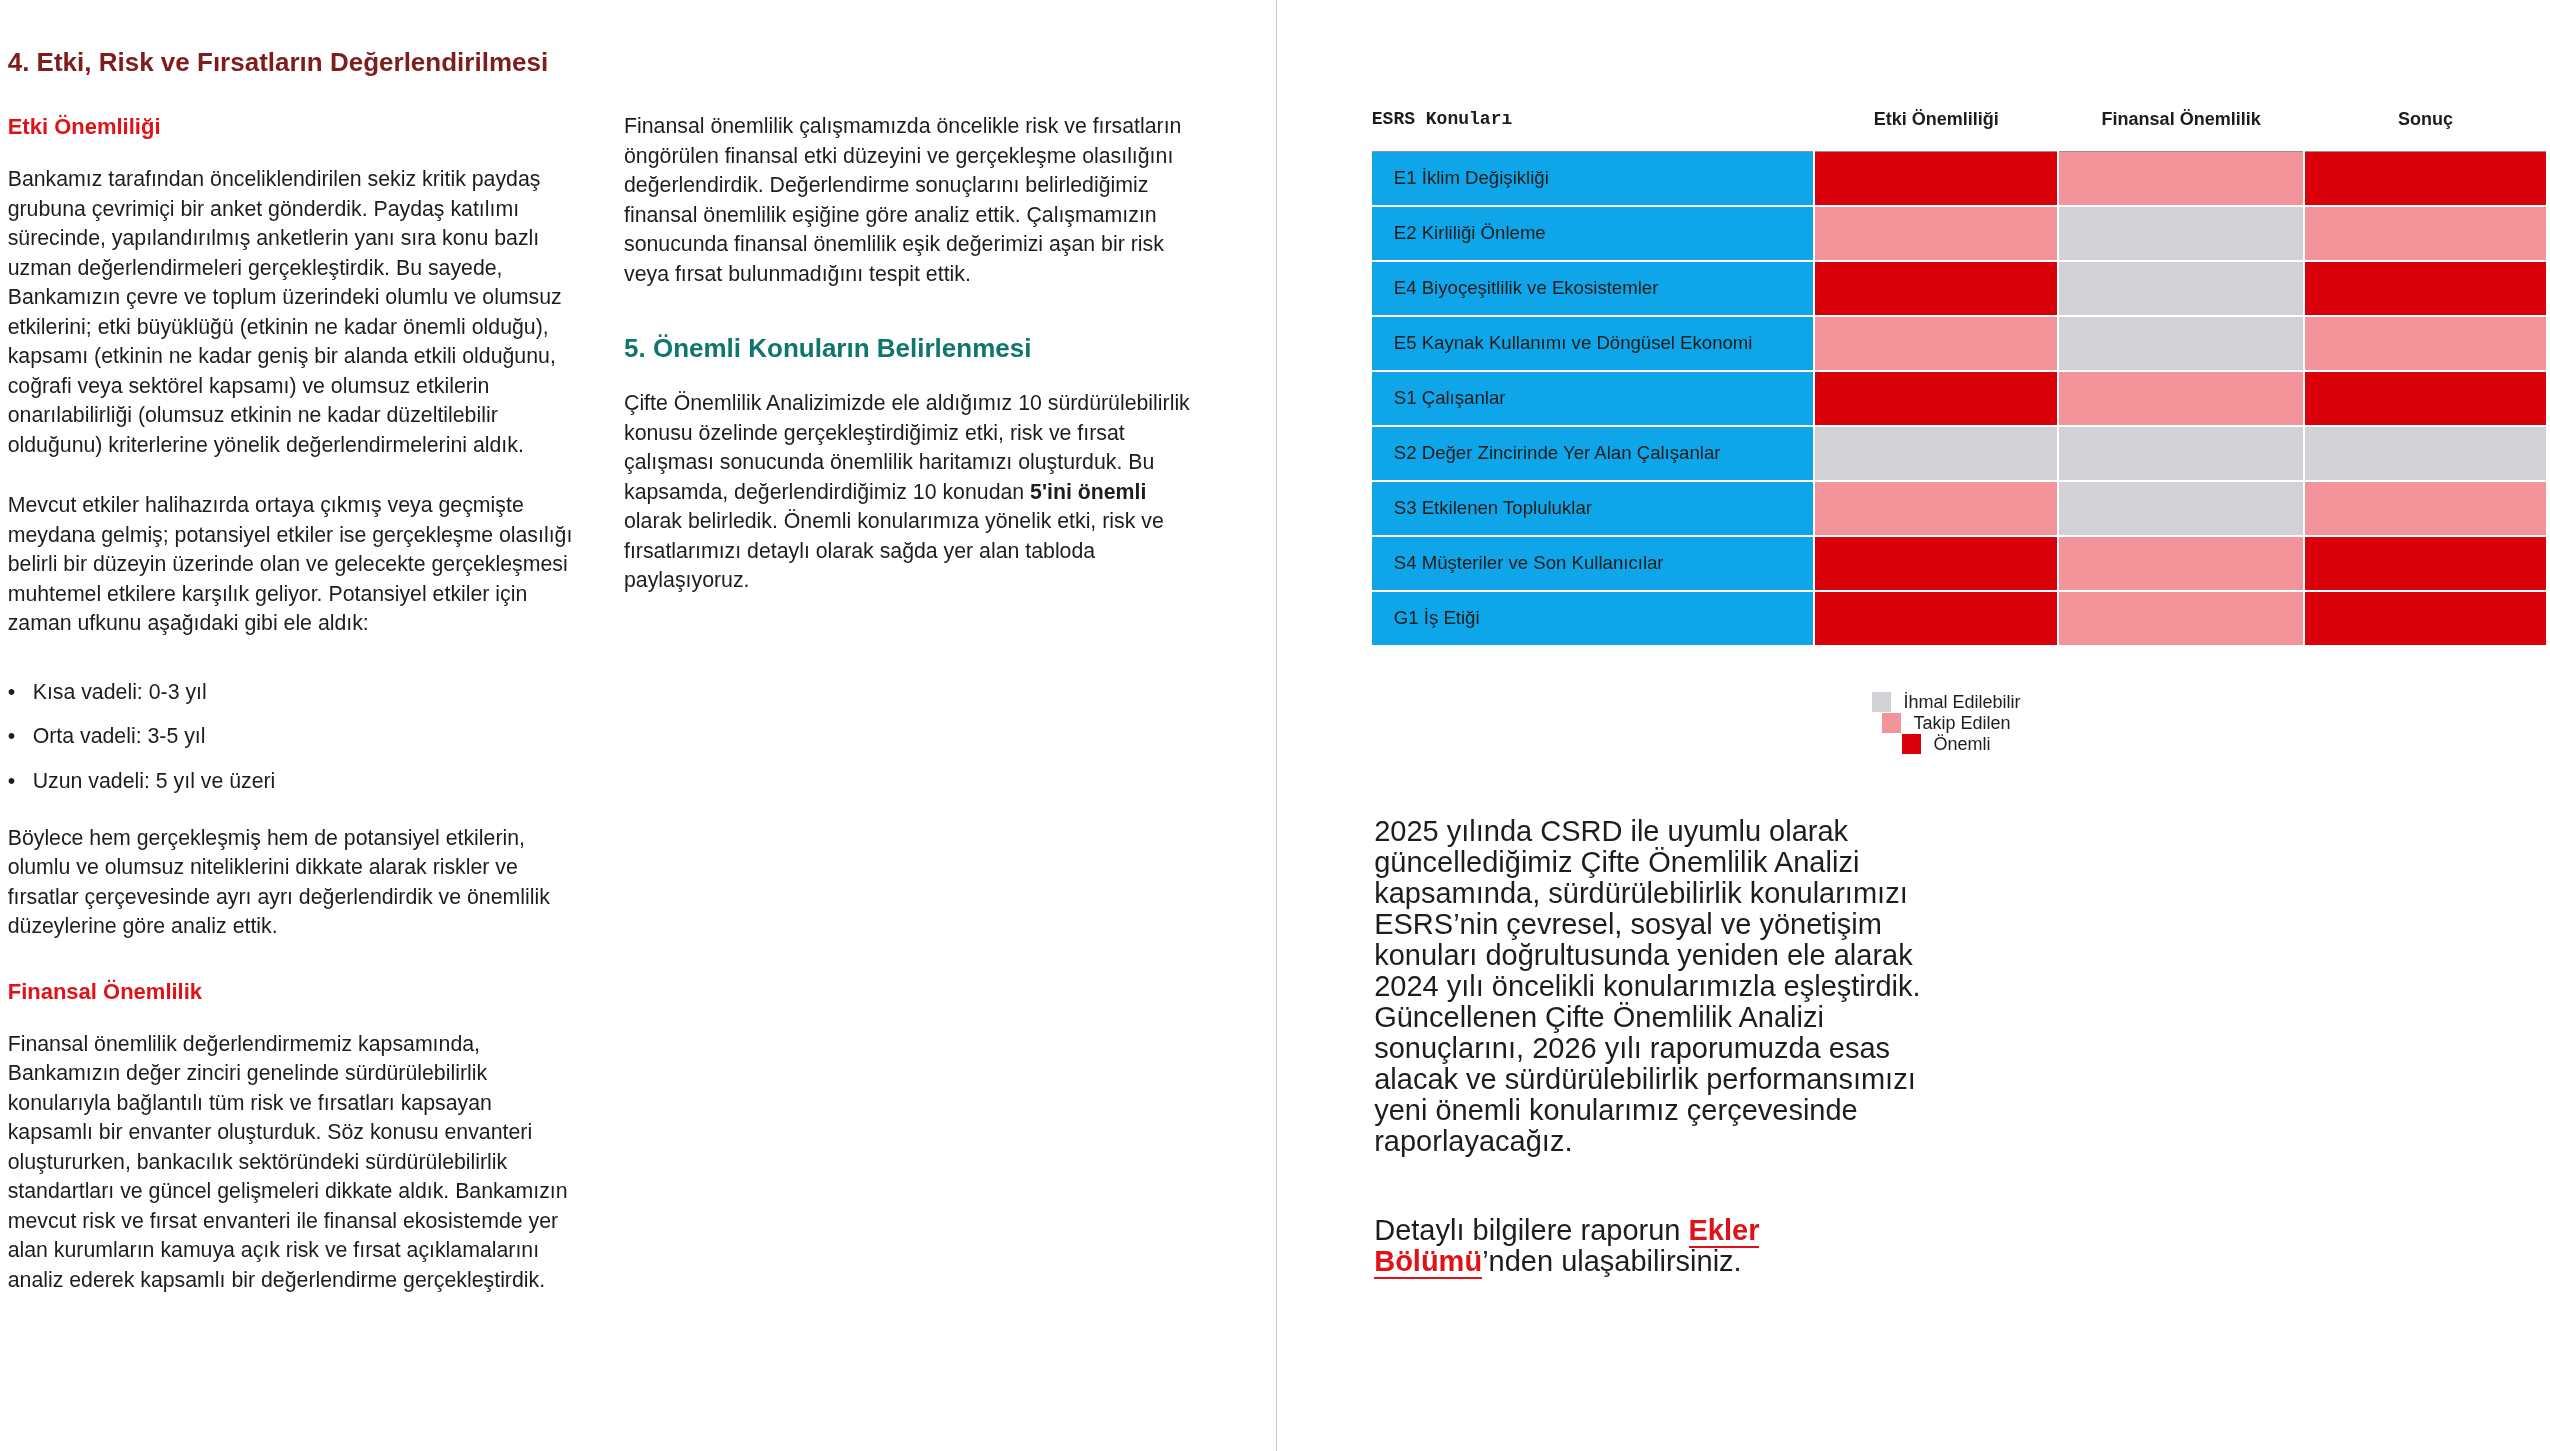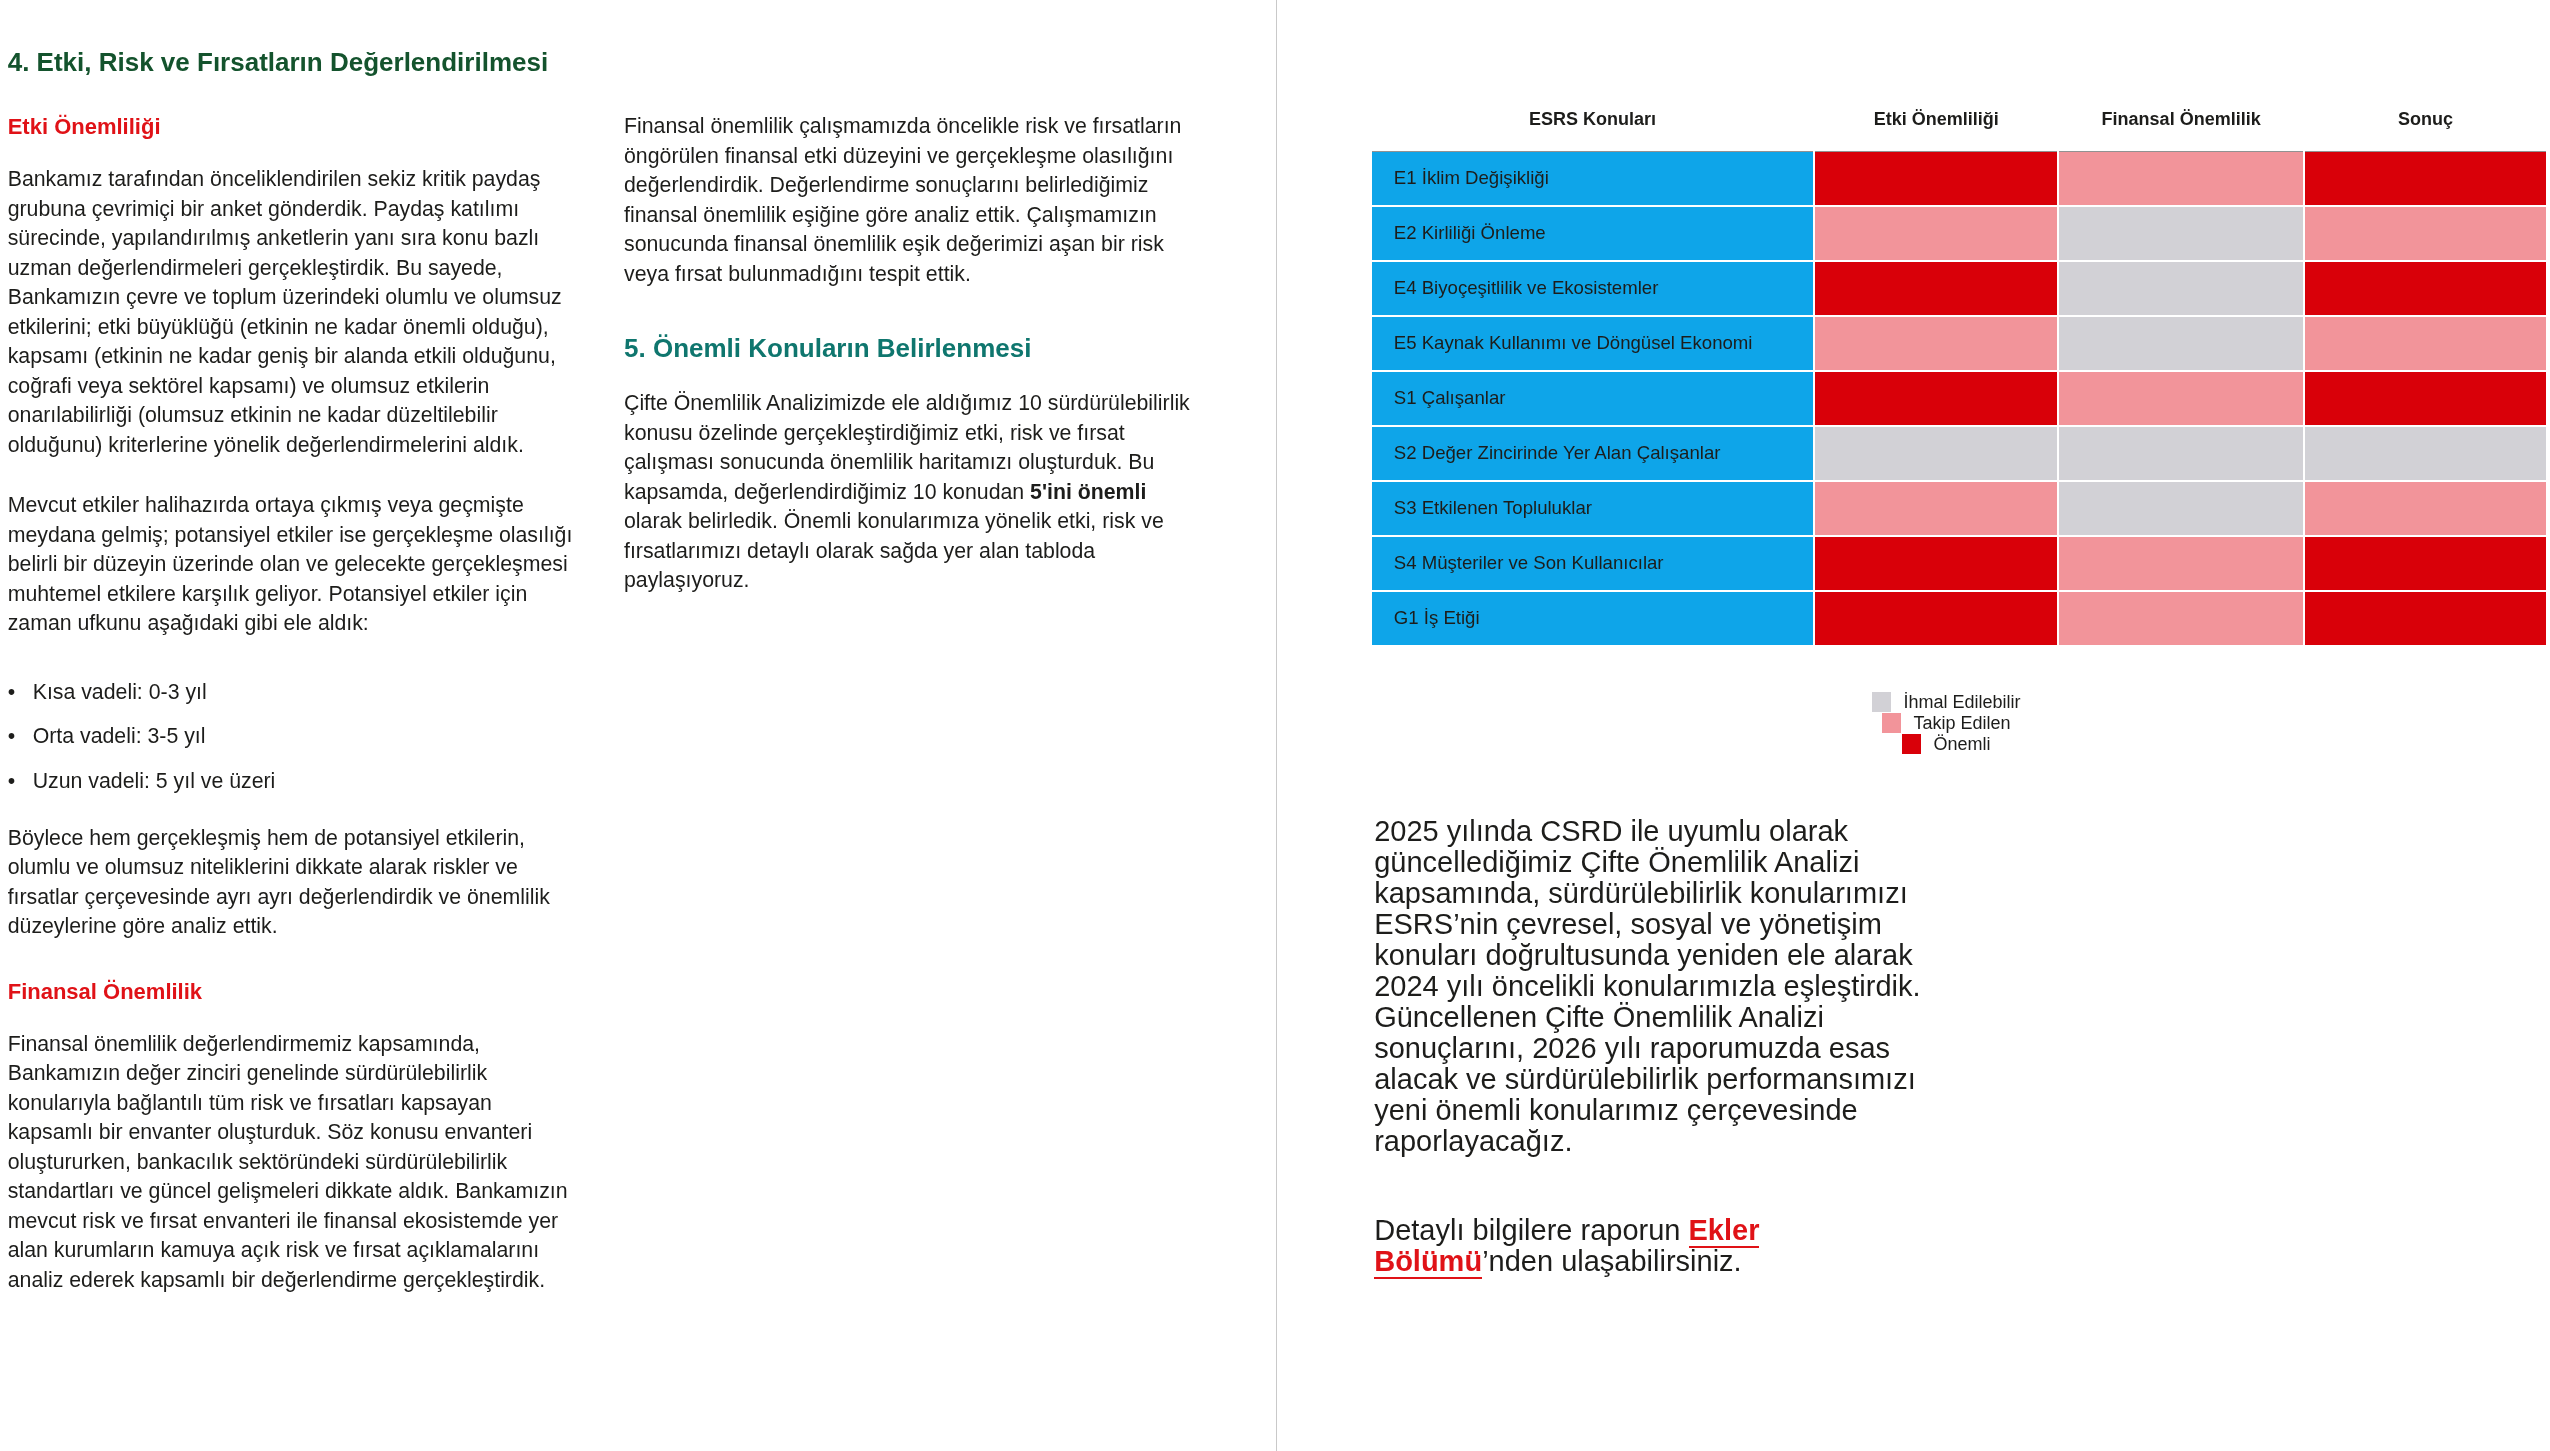--- a/index.html
+++ b/index.html
@@ -16,21 +16,21 @@
     left: 1276px; top: 0; width: 1.1px; height: 1451px;
     background: #c9c9c9;
   }
   
   .col-left  { position: absolute; left: 7.7px;   top: 46px;  width: 573px; }
   .col-mid   { position: absolute; left: 624px; top: 112px; width: 576px; }
   .col-right { position: absolute; left: 1372px; top: 107px; width: 1178px; }
 
   .doc-title {
     width: 821px;
-    font-size: 26px; font-weight: bold; color: #14532d;
+    font-size: 26px; font-weight: bold; color: #7f1d1d;
     line-height: 33px; margin: 0 0 34px 0;
   }
   .sub-heading {
     font-size: 22px; font-weight: bold; color: #e01217;
     line-height: 27px; margin: 0 0 25px 0;
   }
   .section-title {
     font-size: 26px; font-weight: bold; color: #0f766e;
     line-height: 32px; margin: 43px 0 25px 0;
   }
@@ -46,21 +46,21 @@
     width: 1178px;
     border-collapse: separate;
     border-spacing: 2.2px;
     table-layout: fixed;
     margin-left: -2.2px;
   }
   table.materiality th {
     font-size: 18px; font-weight: bold; color: #1d1d1b;
     text-align: center; padding: 0 0 18.6px 0; vertical-align: top;
   }
-  table.materiality th.topic-head { text-align: center; }
+  table.materiality th.topic-head { text-align: left; font-family: Liberation Mono, monospace; }
   table.materiality td { height: 51px; }
   table.materiality td.topic {
     background: #0ea5e9;
     font-size: 18.6px; color: #1d1d1b;
     padding-left: 22px; vertical-align: middle;
   }
   table.materiality tbody tr:first-child td { border-top: 1.1px solid #929292; }
   td.cell[data-level="onemli"], .swatch[data-level="onemli"] { background: #d90009; }
   td.cell[data-level="takip"],  .swatch[data-level="takip"]  { background: #f2949a; }
   td.cell[data-level="ihmal"],  .swatch[data-level="ihmal"]  { background: #d2d1d6; }

